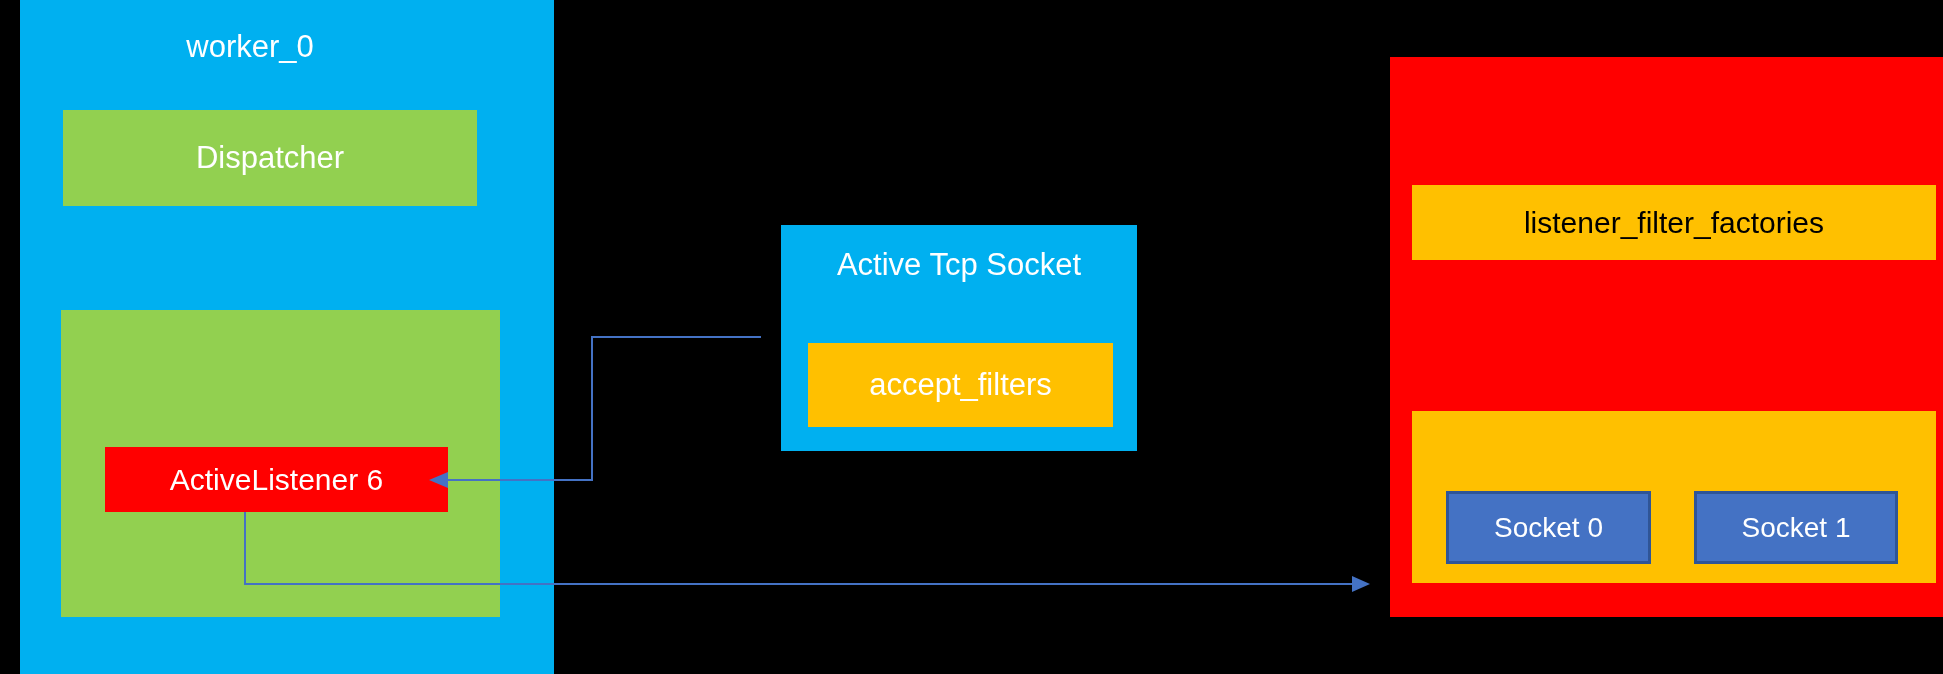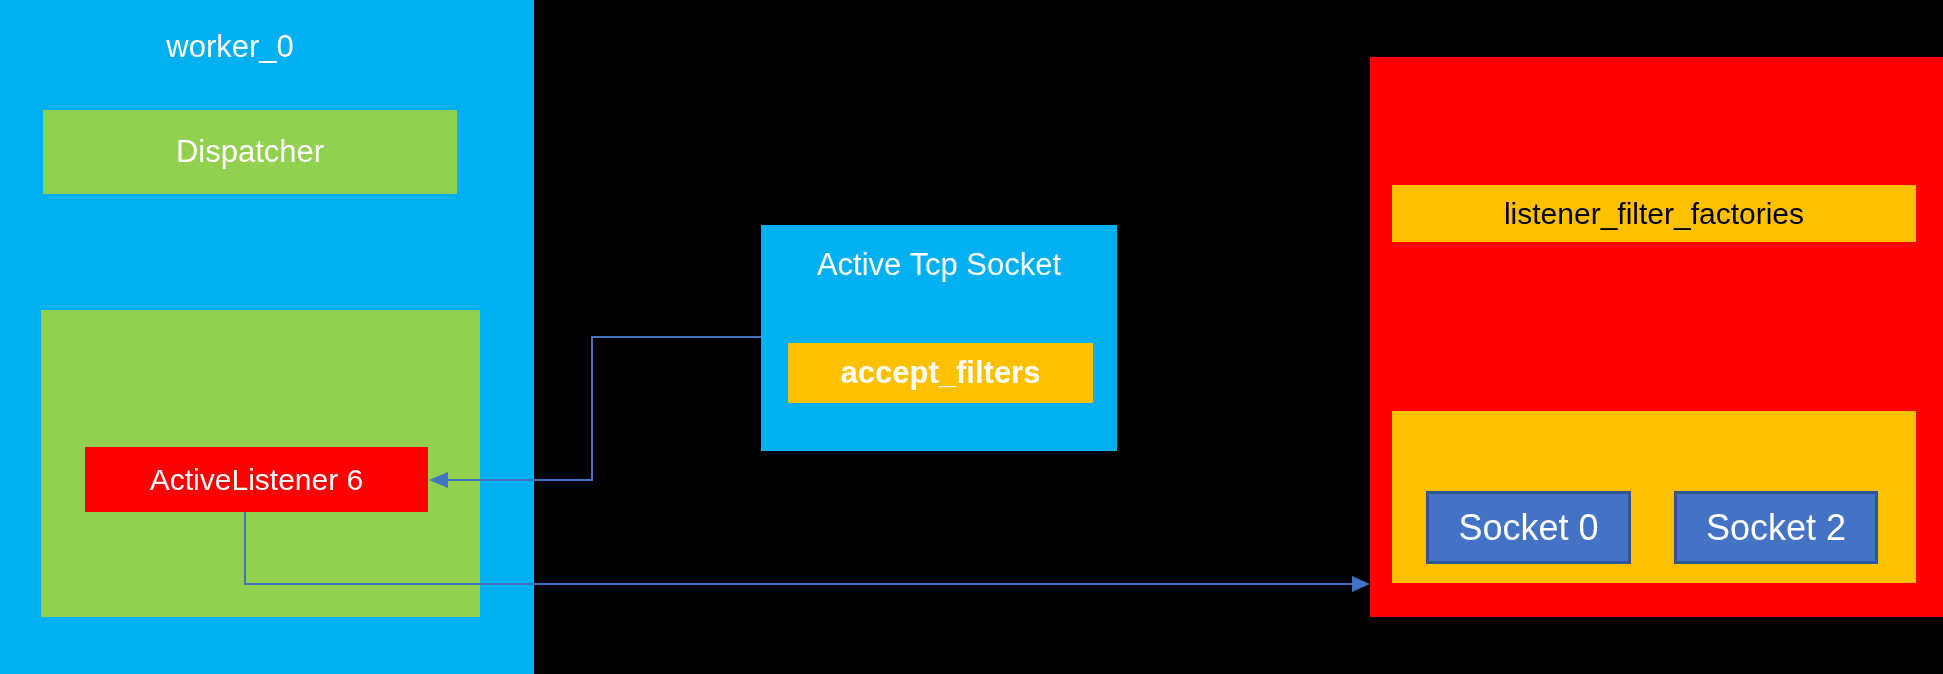--- a/index.html
+++ b/index.html
@@ -15,58 +15,58 @@
     --text-dark:#000000;
   }
   html,body{margin:0;padding:0;background:#000;}
   .canvas{
     position:relative;
     width:1943px;height:674px;
     background:var(--canvas-bg);
     overflow:hidden;
     font-family:"Liberation Sans", sans-serif;
   }
-  .box{position:absolute;box-sizing:border-box;}
+  .box{position:absolute;box-sizing:border-box;margin-left:20px;}
   .label{
     color:var(--text-light);
     font-size:31px;
     line-height:1.2;
     text-align:center;
     white-space:nowrap;
   }
   .center{display:flex;align-items:center;justify-content:center;}
 
   
   .worker-box{left:0;top:0;width:534px;height:674px;background:var(--cyan);}
   .worker-title{left:0;top:28px;width:460px;}
-  .dispatcher-box{left:43px;top:110px;width:414px;height:84px;background:var(--green);}
+  .dispatcher-box{left:43px;top:110px;width:414px;height:96px;background:var(--green);}
   .connection-handler-box{left:41px;top:310px;width:439px;height:307px;background:var(--green);}
   .connection-handler-label{left:41px;top:332px;width:420px;}
   .active-listener-box{left:85px;top:447px;width:343px;height:65px;background:var(--red);font-size:30px;}
 
   
   .tcp-box{left:761px;top:225px;width:356px;height:226px;background:var(--cyan);}
   .tcp-title{left:761px;top:246px;width:356px;}
-  .accept-filters-box{left:788px;top:343px;width:305px;height:60px;background:var(--gold);font-weight:bold;}
+  .accept-filters-box{left:788px;top:343px;width:305px;height:84px;background:var(--gold);}
 
   
   .listener-box{left:1370px;top:57px;width:573px;height:560px;background:var(--red);}
   .listener-title{left:1370px;top:86px;width:506px;}
   .orange-item{
-    left:1392px;width:524px;height:57px;background:var(--gold);
+    left:1392px;width:524px;height:75px;background:var(--gold);
     color:var(--text-dark);font-size:30px;
   }
   .lff-box{top:185px;}
   .fcm-box{top:302px;}
   .sockets-box{left:1392px;top:411px;width:524px;height:172px;background:var(--gold);}
   .sockets-label{left:1392px;top:426px;width:524px;color:var(--text-dark);font-size:30px;}
   .socket{
     top:491px;height:73px;background:var(--socket-fill);
     border:3px solid var(--socket-border);
-    font-size:36px;color:var(--text-light);
+    font-size:28px;color:var(--text-light);
   }
   .socket-0{left:1426px;width:205px;}
   .socket-1{left:1674px;width:204px;}
 
   
   .connectors{position:absolute;left:0;top:0;width:1943px;height:674px;pointer-events:none;}
   .connectors polyline{fill:none;stroke:var(--connector);stroke-width:2px;}
   .connectors polygon{fill:var(--connector);stroke:none;}
 </style>
 </head>
@@ -100,21 +100,21 @@
     <span>listener_filter_factories</span>
   </div>
 
 
   <div class="box sockets-box"></div>
 
   <div class="box center label socket socket-0">
     <span>Socket 0</span>
   </div>
   <div class="box center label socket socket-1">
-    <span>Socket 2</span>
+    <span>Socket 1</span>
   </div>
 
   <svg class="connectors" viewBox="0 0 1943 674" xmlns="http://www.w3.org/2000/svg">
 
     <polyline points="761,337 592,337 592,480 448,480"></polyline>
     <polygon points="429,480 448,472 448,488"></polygon>
 
     <polyline points="245,512 245,584 1352,584"></polyline>
     <polygon points="1370,584 1352,576 1352,592"></polygon>
   </svg>

